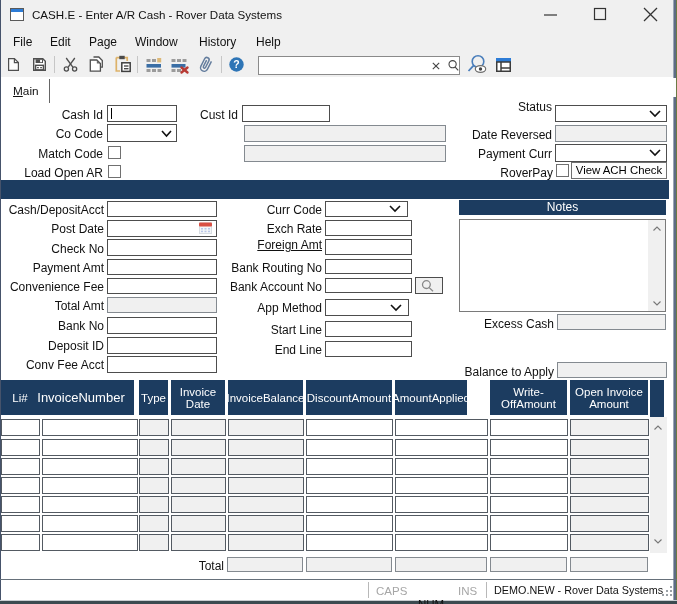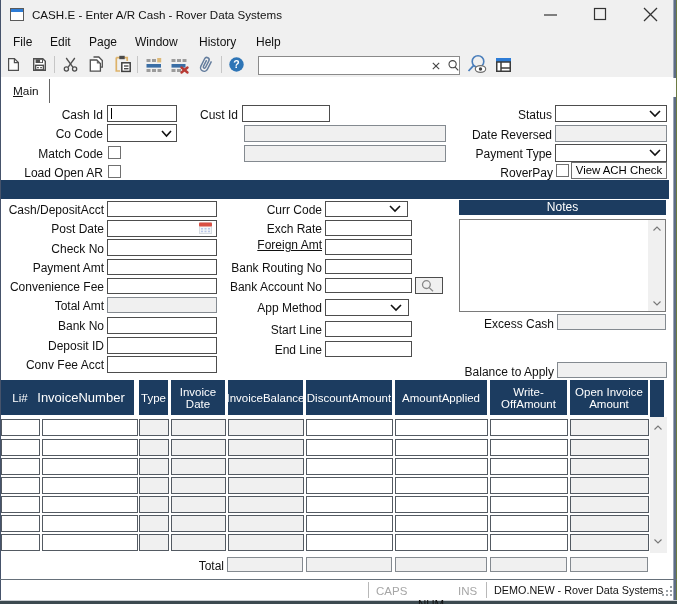--- a/index.html
+++ b/index.html
@@ -152,39 +152,39 @@
 </svg>
 
 <div class="lbl" style="left:13px;top:84px;font-size:11.8px;"><span style="text-decoration:underline;">M</span>ain</div>
 <div class="abs" style="left:49px;top:79px;width:1px;height:24px;background:#666;"></div>
 
 <div class="lbl" style="right:574px;top:108px;">Cash Id</div>
 <div class="in" style="left:107px;top:105px;width:70px;height:17px;"></div>
 <div class="abs" style="left:111px;top:108px;width:1px;height:11px;background:#000;"></div>
 <div class="lbl" style="right:439px;top:108px;">Cust Id</div>
 <div class="in" style="left:242px;top:105px;width:88px;height:17px;"></div>
-<div class="lbl" style="right:125px;top:108px;">Status</div>
+<div class="lbl" style="right:125px;top:100px;">Status</div>
 <div class="in" style="left:555px;top:105px;width:112px;height:17px;"></div>
 <svg style="left:649px;top:110px;" width="12" height="7" viewBox="0 0 12 7">
     <path d="M1 1 L6 6 L11 1" fill="none" stroke="#111" stroke-width="1.6"></path>
   </svg>
 
 <div class="lbl" style="right:574px;top:127px;">Co Code</div>
 <div class="in" style="left:107px;top:124px;width:70px;height:18px;"></div>
 <svg style="left:161px;top:130px;" width="11" height="7" viewBox="0 0 11 7">
     <path d="M1 1 L5.5 6 L10 1" fill="none" stroke="#111" stroke-width="1.6"></path>
   </svg>
 <div class="gray" style="left:244px;top:125px;width:202px;height:17px;"></div>
 <div class="lbl" style="right:125px;top:128px;">Date Reversed</div>
 <div class="gray" style="left:555px;top:125px;width:112px;height:17px;"></div>
 
 <div class="lbl" style="right:574px;top:147px;">Match Code</div>
 <div class="cb" style="left:108px;top:146px;"></div>
 <div class="gray" style="left:244px;top:145px;width:202px;height:17px;"></div>
-<div class="lbl" style="right:125px;top:147px;">Payment Type</div>
+<div class="lbl" style="right:125px;top:147px;">Payment Curr</div>
 <div class="in" style="left:555px;top:144px;width:112px;height:18px;"></div>
 <svg style="left:649px;top:149px;" width="12" height="7" viewBox="0 0 12 7">
     <path d="M1 1 L6 6 L11 1" fill="none" stroke="#111" stroke-width="1.6"></path>
   </svg>
 
 <div class="lbl" style="right:574px;top:166px;">Load Open AR</div>
 <div class="cb" style="left:108px;top:165px;"></div>
 <div class="lbl" style="right:124px;top:166px;">RoverPay</div>
 <div class="cb" style="left:556px;top:164px;"></div>
 <div class="abs" style="left:571px;top:162px;width:96px;height:17px;background:#fdfdfd;border:1px solid #707070;font-size:11.4px;text-align:center;line-height:15px;">View ACH Check</div>
@@ -263,21 +263,21 @@
 <div class="gray" style="left:557px;top:314px;width:109px;height:16px;"></div>
 <div class="lbl" style="right:123px;top:365px;">Balance to Apply</div>
 <div class="gray" style="left:557px;top:362px;width:110px;height:16px;"></div>
 
 <div class="abs navy" style="left:1px;top:380px;width:38px;height:35px;color:#fff;font-size:11.5px;text-align:center;display:flex;align-items:center;justify-content:center;line-height:12px;">Li#</div>
 <div class="abs navy" style="left:28px;top:380px;width:106px;height:35px;color:#fff;font-size:13px;text-align:center;display:flex;align-items:center;justify-content:center;line-height:12px;">InvoiceNumber</div>
 <div class="abs navy" style="left:139px;top:380px;width:29px;height:35px;color:#fff;font-size:11.5px;text-align:center;display:flex;align-items:center;justify-content:center;line-height:12px;">Type</div>
 <div class="abs navy" style="left:171px;top:380px;width:54px;height:35px;color:#fff;font-size:11.5px;text-align:center;display:flex;align-items:center;justify-content:center;line-height:12px;">Invoice<br>Date</div>
 <div class="abs navy" style="left:228px;top:380px;width:75px;height:35px;color:#fff;font-size:11.5px;text-align:center;display:flex;align-items:center;justify-content:center;line-height:12px;">InvoiceBalance</div>
 <div class="abs navy" style="left:306px;top:380px;width:86px;height:35px;color:#fff;font-size:11.5px;text-align:center;display:flex;align-items:center;justify-content:center;line-height:12px;">DiscountAmount</div>
-<div class="abs navy" style="left:395px;top:380px;width:92px;height:35px;color:#fff;font-size:11.5px;text-align:center;display:flex;align-items:center;justify-content:center;line-height:12px;">AmountApplied</div>
+<div class="abs navy" style="left:395px;top:380px;width:72px;height:35px;color:#fff;font-size:11.5px;text-align:center;display:flex;align-items:center;justify-content:center;line-height:12px;">AmountApplied</div>
 <div class="abs navy" style="left:490px;top:380px;width:77px;height:35px;color:#fff;font-size:11.5px;text-align:center;display:flex;align-items:center;justify-content:center;line-height:12px;">Write-<br>OffAmount</div>
 <div class="abs navy" style="left:570px;top:380px;width:78px;height:35px;color:#fff;font-size:11.5px;text-align:center;display:flex;align-items:center;justify-content:center;line-height:12px;">Open Invoice<br>Amount</div>
 <div class="abs navy" style="left:650px;top:380px;width:14px;height:38px;"></div>
 
 <div class="abs" style="left:1px;top:419px;width:39px;height:17px;background:#fff;border:1px solid #535a62;"></div>
 <div class="abs" style="left:42px;top:419px;width:96px;height:17px;background:#fff;border:1px solid #535a62;"></div>
 <div class="abs" style="left:139px;top:419px;width:30px;height:17px;background:#f0f0f0;border:1px solid #535a62;"></div>
 <div class="abs" style="left:171px;top:419px;width:55px;height:17px;background:#f0f0f0;border:1px solid #535a62;"></div>
 <div class="abs" style="left:228px;top:419px;width:76px;height:17px;background:#f0f0f0;border:1px solid #535a62;"></div>
 <div class="abs" style="left:306px;top:419px;width:87px;height:17px;background:#fff;border:1px solid #535a62;"></div>

